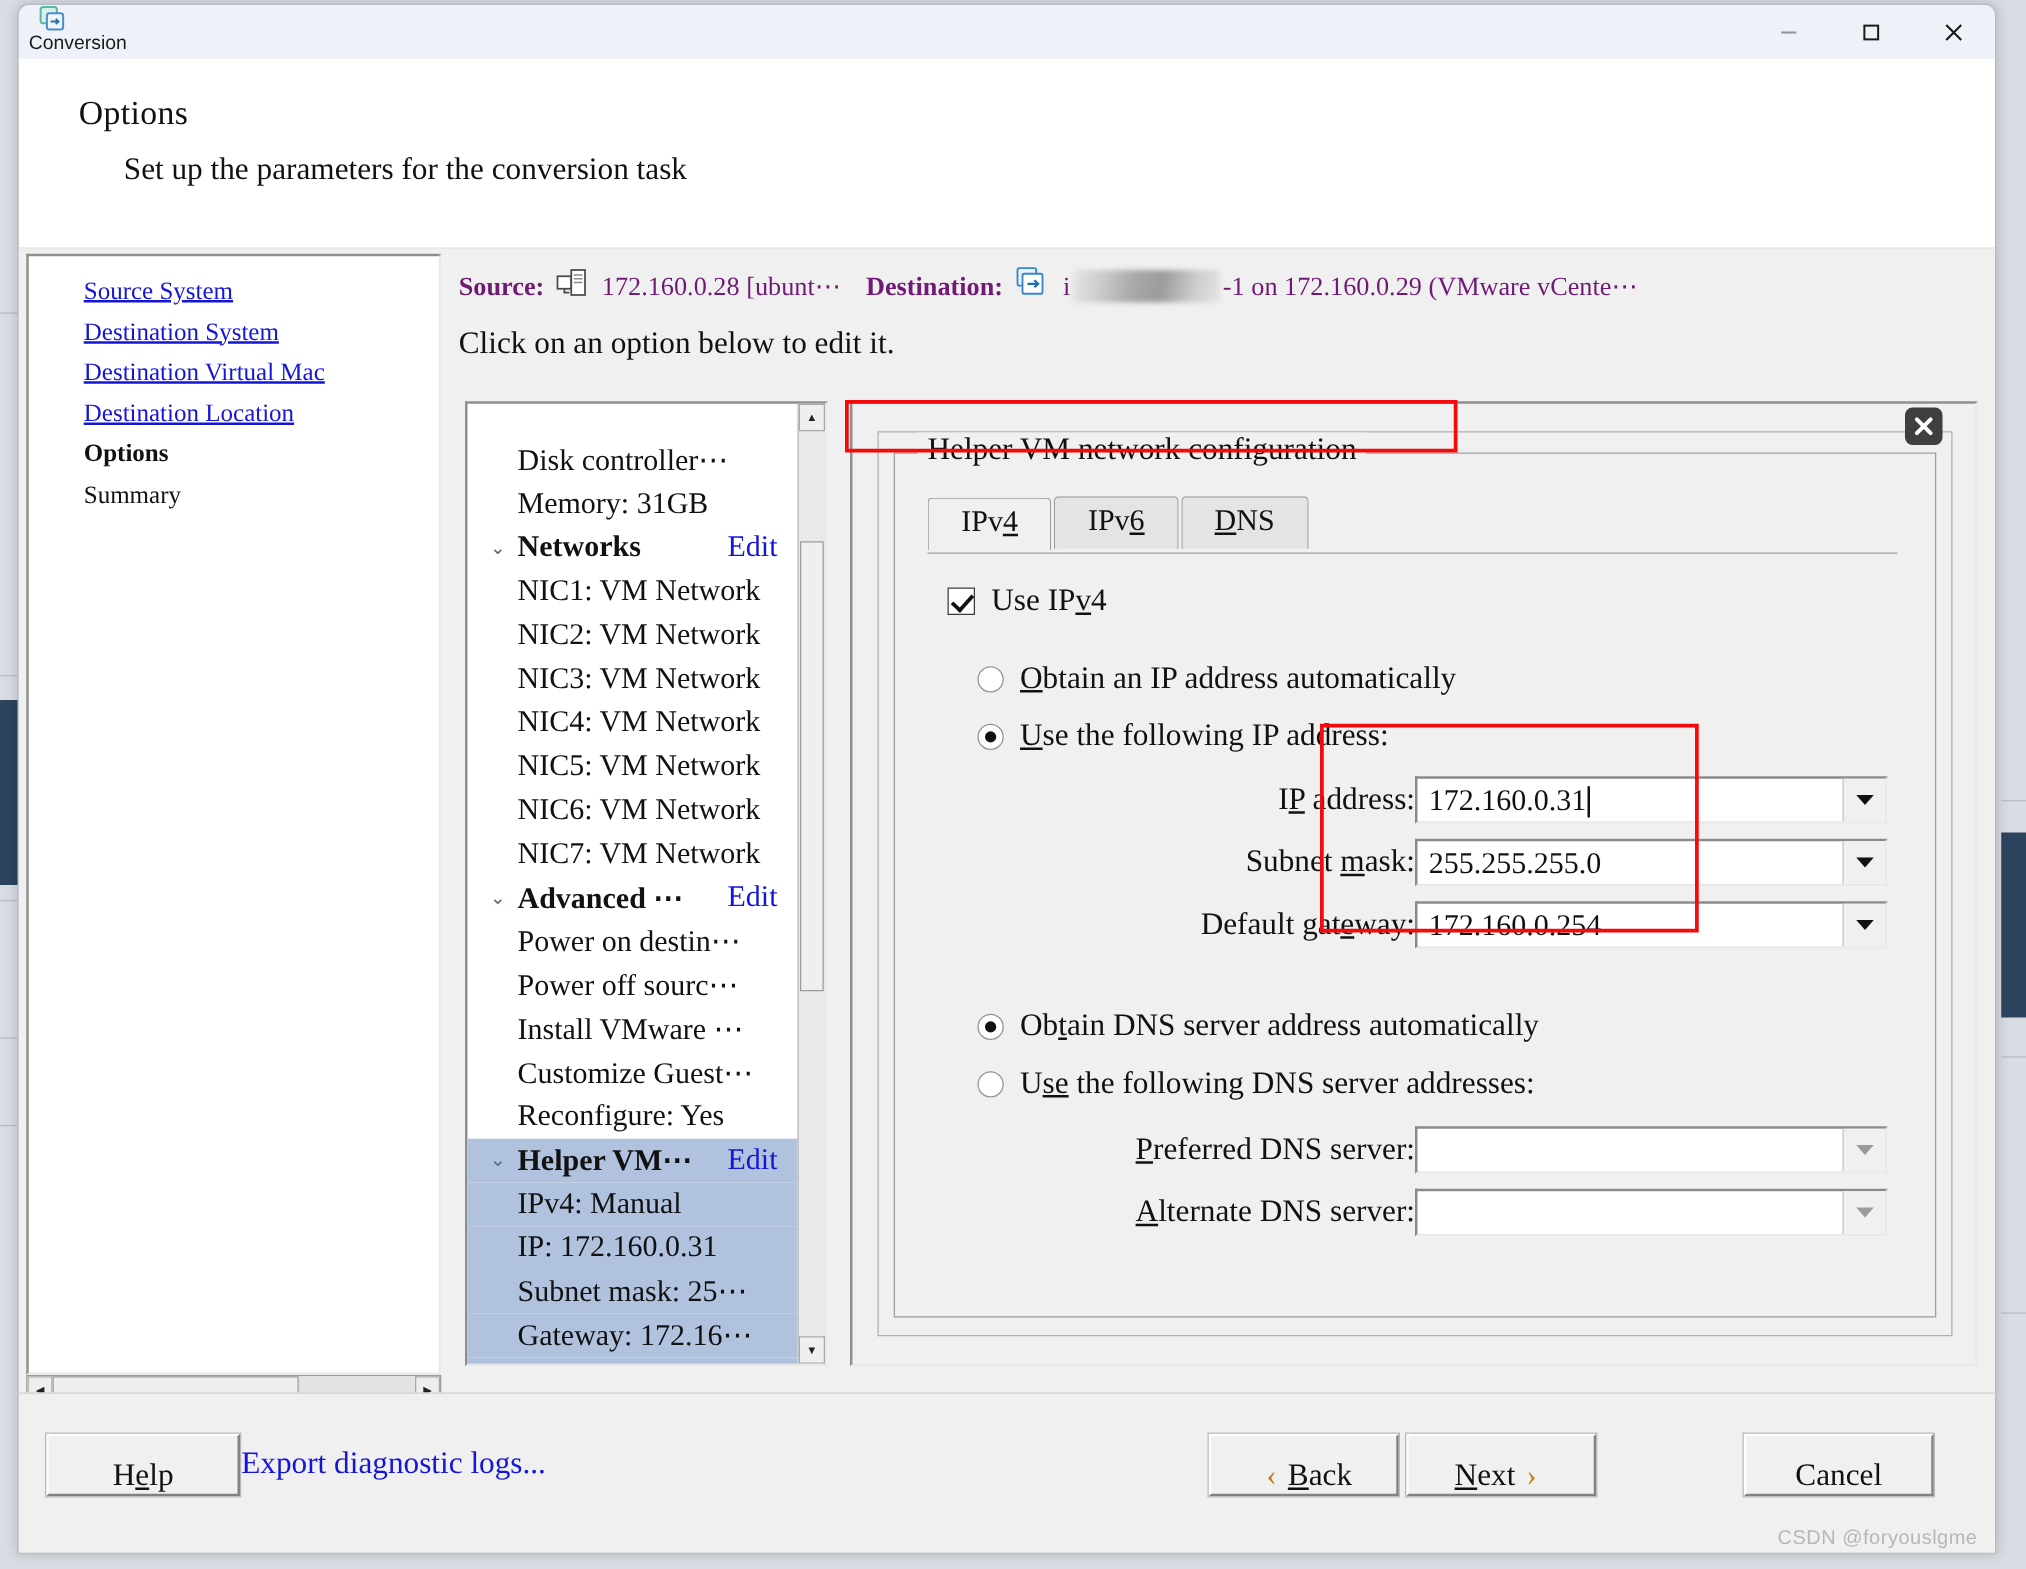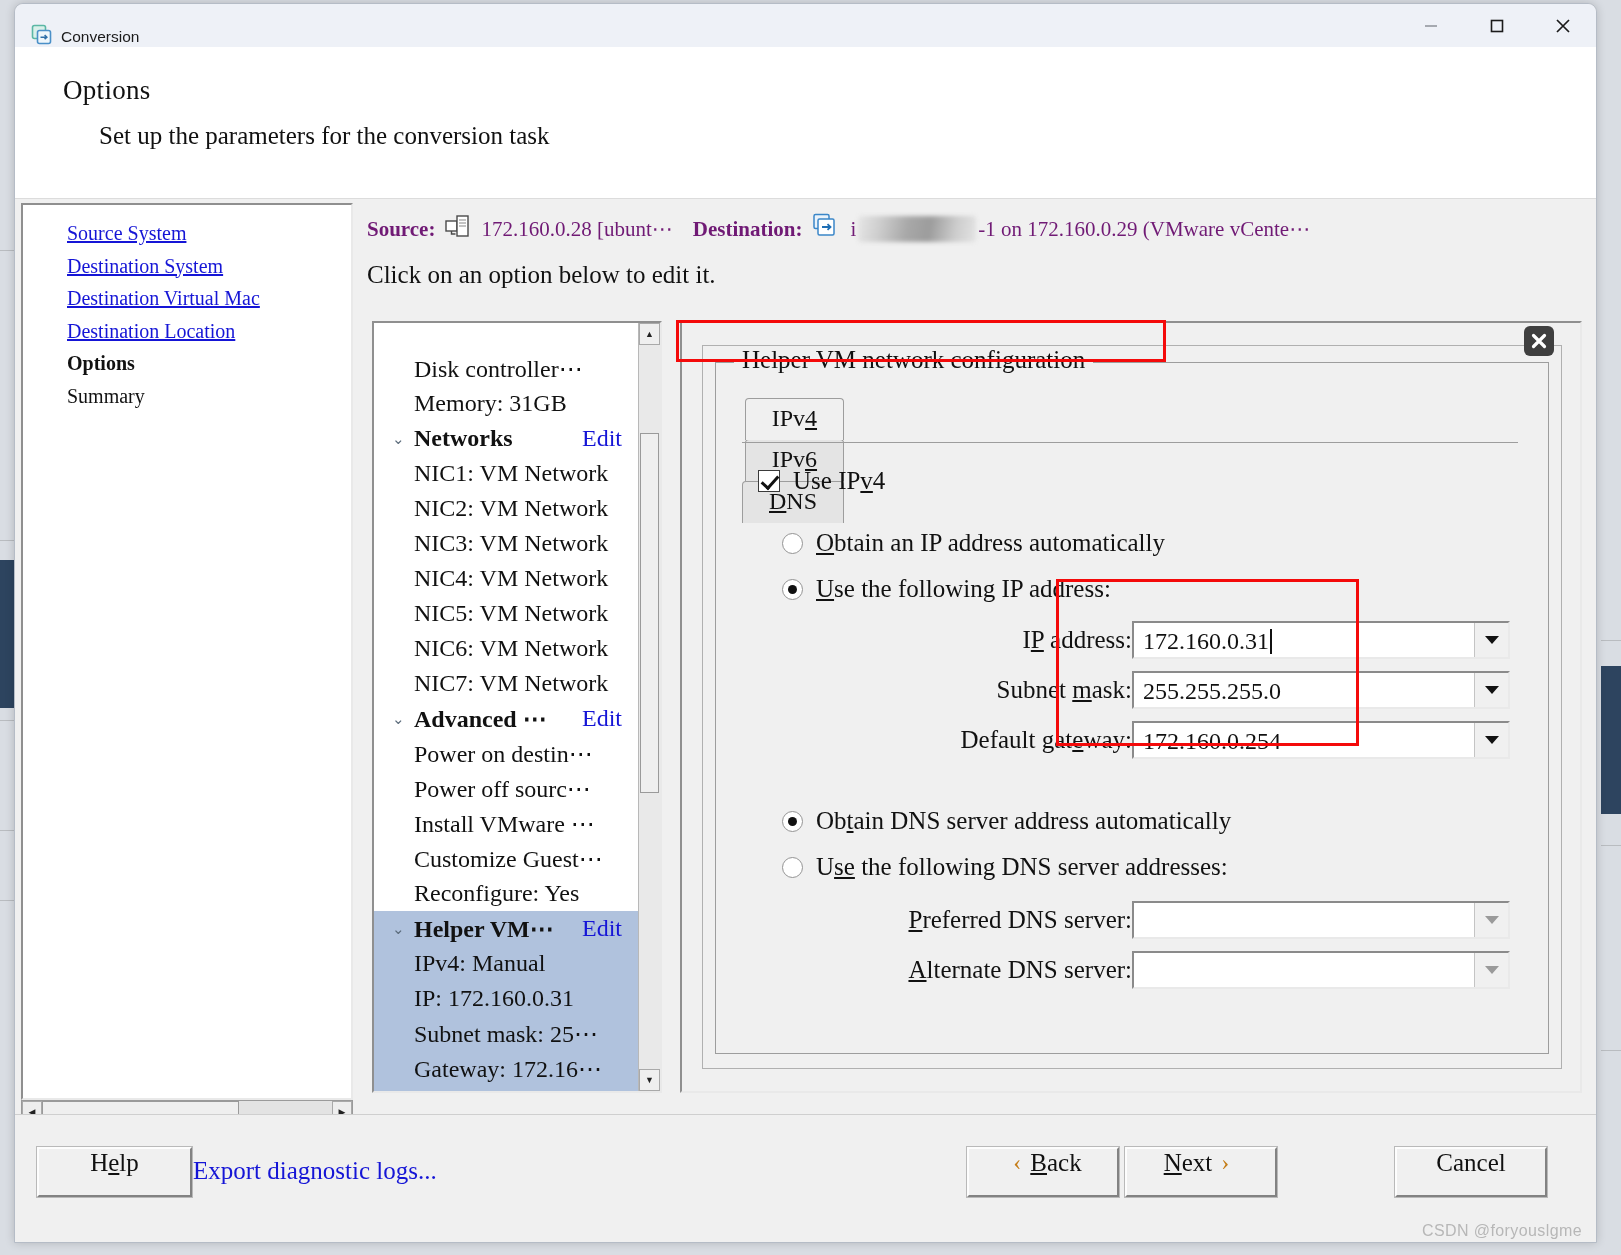--- a/index.html
+++ b/index.html
@@ -22,23 +22,24 @@
     width: 1583px; height: 1240px;
     background: #f0f0f0;
     border: 1px solid #b5bcc6;
     border-radius: 9px 9px 0 0;
     box-shadow: 0 0 10px rgba(0,0,0,.18);
     overflow: hidden;
   }
   .titlebar {
     height: 43px; background: #eef1f7;
     border-radius: 8px 8px 0 0;
-    display: flex; align-items: flex-end;
+    display: flex; align-items: flex-start;
     position: relative;
     border-bottom: 1px solid #eef1f7;
+    flex-direction: column;
   }
   .title-text {
     font-family: "Liberation Sans", sans-serif;
     font-size: 15.5px; color: #1b1b1b; margin-left: 8px;
   }
   .app-icon { margin-left: 16px; width: 22px; height: 22px; position: relative; flex: none; }
   .win-btns { position: absolute; right: 0; top: 0; height: 43px; display: flex; }
   .win-btn {
     width: 66px; height: 43px; display: flex; align-items: center; justify-content: center;
     font-family: "Liberation Sans", sans-serif; cursor: default;
@@ -118,21 +119,21 @@
   .group-box {
     position: absolute; left: 12px; top: 16px; right: 12px; bottom: 14px;
     border: 1px solid #9d9d9d;
   }
   .group-title {
     position: absolute; left: 18px; top: -17px; background: #f0f0f0;
     padding: 0 8px; font-size: 25px; color: #111;
   }
   .hl-box { position: absolute; border: 3px solid #f40a0a; pointer-events: none; }
 
-  .tabs { position: absolute; left: 26px; top: 34px; display: flex; align-items: flex-end; flex-direction: column; }
+  .tabs { position: absolute; left: 26px; top: 34px; display: flex; align-items: flex-end; }
   .tab {
     font-size: 24px; color: #111; padding: 6px 26px 8px;
     border: 1px solid #9d9d9d; border-bottom: none; background: #e4e4e4;
     border-radius: 4px 4px 0 0; margin-right: 2px; cursor: pointer;
   }
   .tab.active { background: #f0f0f0; border-color: #9d9d9d; position: relative; top: 1px; }
   .tab-strip-line { position: absolute; left: 26px; top: 79px; right: 30px; height: 1px; background: #9d9d9d; }
 
   .chk-row { position: absolute; left: 42px; top: 104px; display: flex; align-items: center; font-size: 25px; color: #111; }
   .chkbox {
@@ -178,21 +179,21 @@
     position: absolute; left: 1509px; top: 322px;
     width: 30px; height: 30px; border-radius: 6px; background: #3f3f3f;
     display: flex; align-items: center; justify-content: center; cursor: pointer; z-index: 30;
   }
 
   
   .footer { position: absolute; left: 0; right: 0; bottom: 0; height: 128px; background: #f0f0f0; border-top: 1px solid #cfcfcf; }
   .btn {
     background: #f0f0f0; border: 2px solid; border-color: #fdfdfd #828282 #828282 #fdfdfd;
     outline: 1px solid #b9b9b9;
-    font-size: 25px; color: #111; display: flex; align-items: flex-start; justify-content: center;
+    font-size: 25px; color: #111; display: flex; align-items: flex-end; justify-content: center;
     cursor: pointer; position: absolute; font-family: "Liberation Serif", serif;
   }
   .btn .chev { color: #c57d18; margin: 0 9px; font-size: 24px; }
   .link-btn { position: absolute; font-size: 25px; color: #1515d6; cursor: pointer; }
   .watermark {
     position: absolute; right: 14px; bottom: 2px; font-family: "Liberation Sans", sans-serif;
     font-size: 16px; color: #b7b7b7; letter-spacing: .4px;
   }
   u.mn { text-decoration: underline; }
   .blurred {

